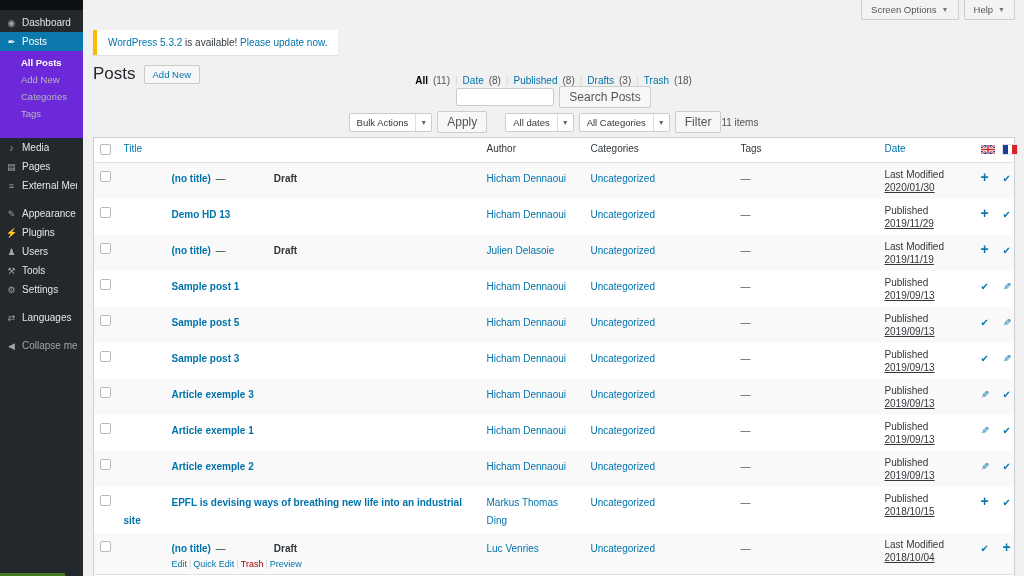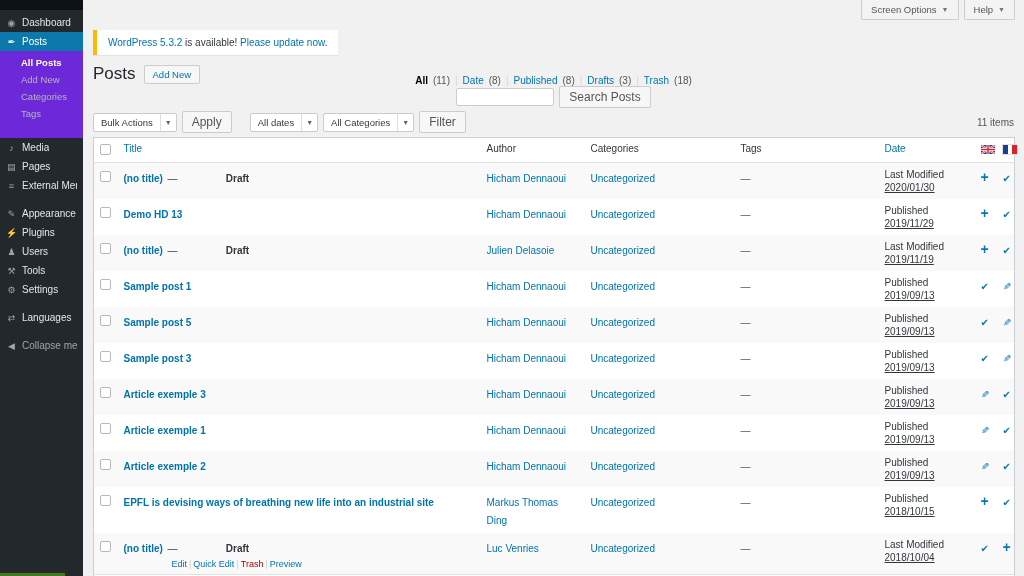--- a/index.html
+++ b/index.html
@@ -55,42 +55,42 @@
   .views a { color:#0073aa; text-decoration:none; }
   .views .current { color:#000; font-weight:bold; }
   .views .count { color:#555; font-weight:normal; }
   .views .vsep { color:#d4d6d8; }
   .search-group { display:flex; gap:5px; align-items:center; }
   .search-input { width:98px; height:18px; border:1px solid #ccc; border-radius:2px; background:#fff;
                   font-size:10px; padding:0 4px; }
   .btn { background:#f7f7f7; border:1px solid #ccc; border-radius:2px; font-size:12px;
          color:#555; padding:3px 9px; cursor:pointer; }
 
-  .tablenav { display:flex; justify-content:space-between; align-items:center; margin-top:4px; height:20px; }
+  .tablenav { display:flex; justify-content:center; align-items:center; margin-top:4px; height:20px; }
   .tn-left { display:flex; gap:5px; align-items:center; }
   .tn-spacer { width:8px; }
   .select { display:inline-flex; align-items:stretch; background:#fff; border:1px solid #ccc;
             border-radius:2px; font-size:9.5px; color:#32373c; cursor:pointer; }
   .select .txt { padding:3px 7px; white-space:nowrap; }
   .select .arr { border-left:1px solid #ddd; display:flex; align-items:center; padding:0 4px;
                  color:#666; font-size:7px; }
   .items-count { font-size:10px; color:#555; }
 
   
   table.posts { border-collapse:collapse; width:100%; margin-top:5px; background:#fff;
                 border:1px solid #ccd0d4; box-shadow:0 1px 1px rgba(0,0,0,.04); table-layout:fixed; }
   th, td { text-align:left; vertical-align:top; padding:5px 6px; }
   thead th { font-size:10px; font-weight:normal; color:#32373c; border-bottom:1px solid #e1e1e1; }
   tfoot th { font-size:10px; font-weight:normal; color:#32373c; border-top:1px solid #e1e1e1; }
   th .sortable { color:#0073aa; text-decoration:none; cursor:pointer; }
   tbody tr { height:32px; }
   tbody tr:nth-child(odd) { background:#f9f9f9; }
   .cb { display:inline-block; width:11px; height:11px; border:1px solid #b4b9be; background:#fff;
         border-radius:2px; cursor:pointer; margin-top:1px; }
-  .row-title { color:#0073aa; font-weight:bold; font-size:10px; text-decoration:none; cursor:pointer; }
+  .row-title { color:#0073aa; font-weight:bold; font-size:10px; text-decoration:none; cursor:pointer;margin-left:48px; }
   .dash { color:#32373c; font-size:10px; }
   .post-state { font-weight:600; color:#32373c; font-size:10px;margin-left:44px; }
   td .cell-link { color:#0073aa; font-size:10px; text-decoration:none; cursor:pointer; }
   .tags-empty { color:#555; font-size:10px; }
   .status-line { font-size:10px; color:#32373c; line-height:13px; }
   .date-line { font-size:10px; color:#32373c; text-decoration:underline; line-height:13px; }
   .licon { color:#0b79ab; cursor:pointer; display:inline-block; }
   .licon.plus { font-weight:bold; font-size:14px; line-height:11px; }
   .licon.check { font-size:10px; }
   .licon.pencil { font-size:10px; transform:scaleX(-1); }

